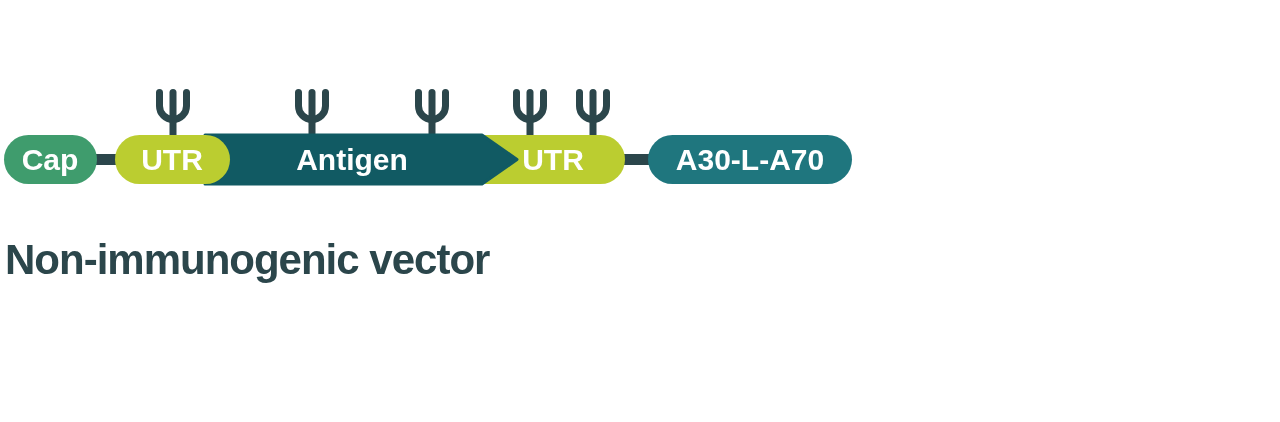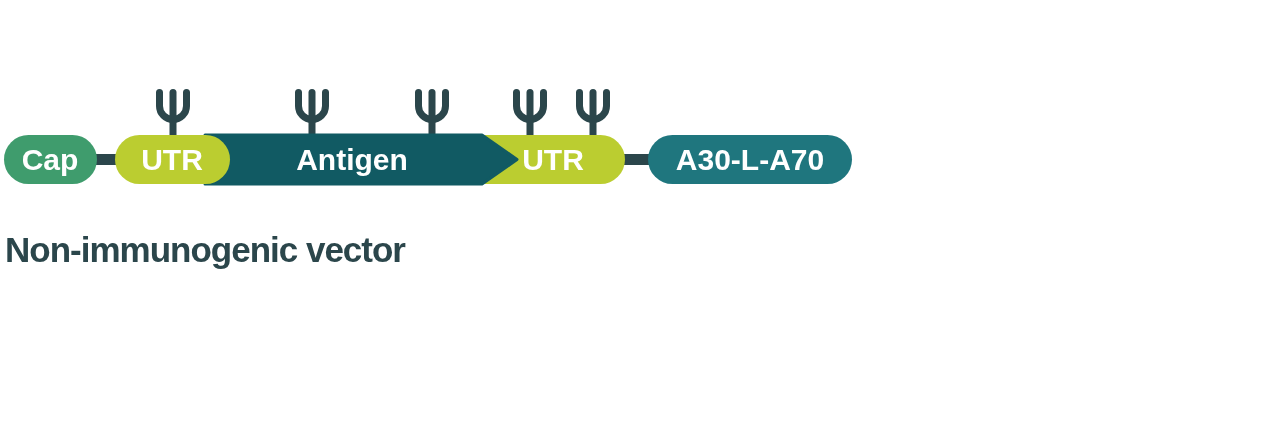--- a/index.html
+++ b/index.html
@@ -14,23 +14,23 @@
   .seg-label {
     font-family: "Liberation Sans", sans-serif;
     font-weight: 700;
     font-size: 30px;
     fill: #ffffff;
     text-anchor: middle;
   }
   .caption {
     position: absolute;
     left: 5px;
-    top: 231px;
+    top: 241px;
     font-weight: 700;
-    font-size: 35px;
+    font-size: 42px;
     line-height: 38px;
     letter-spacing: -1px;
     color: #2B464B;
   }
 </style>
 </head>
 <body>
 
 <svg id="diagram-svg" width="1280" height="422" viewBox="0 0 1280 422">
 

